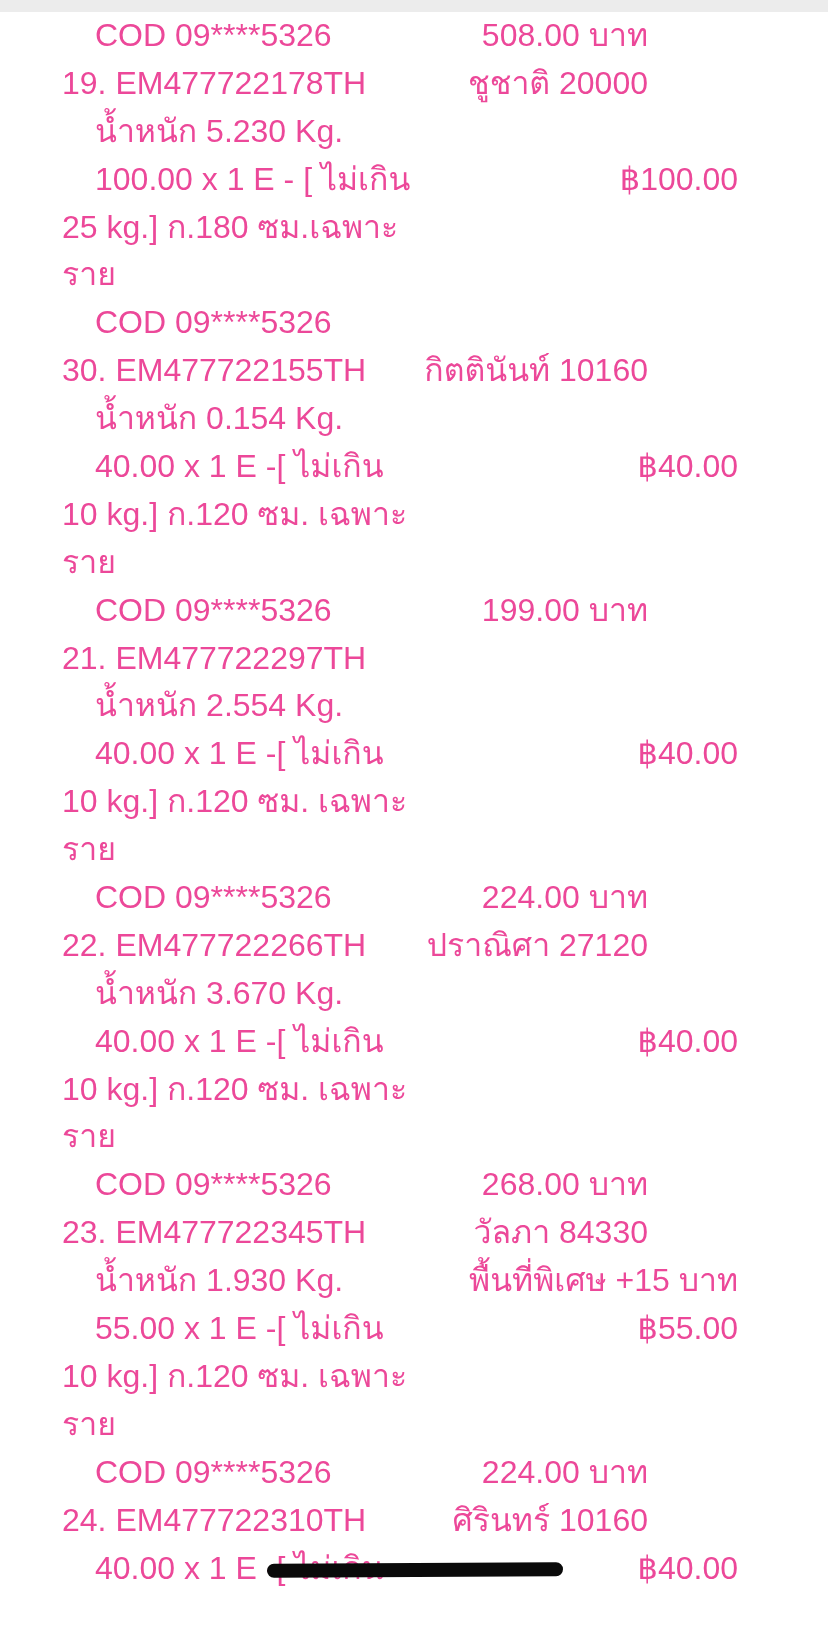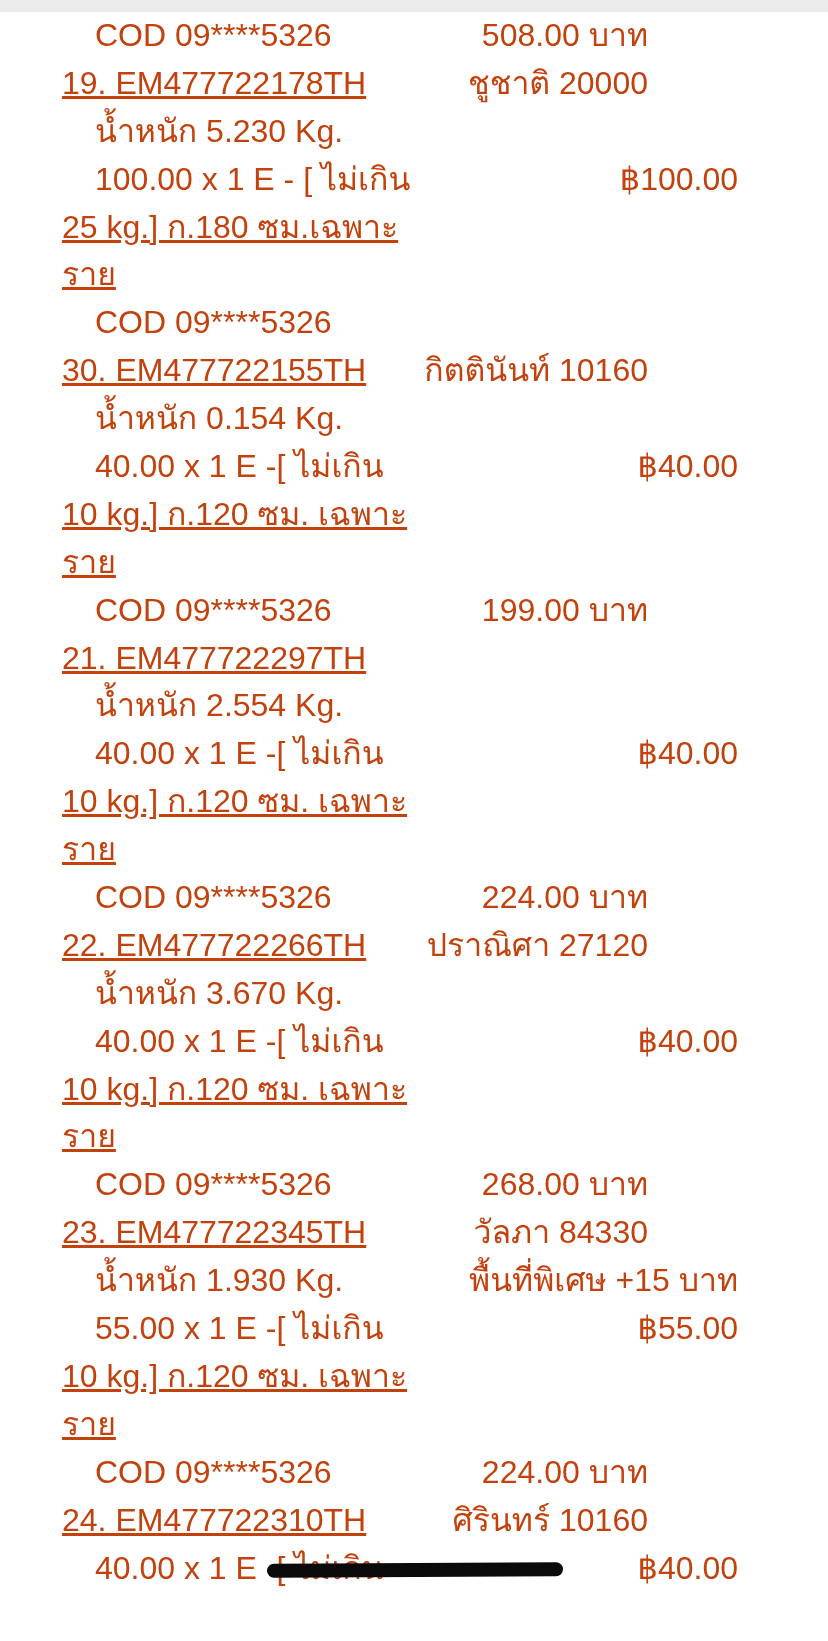--- a/index.html
+++ b/index.html
@@ -22,27 +22,27 @@
   .list {
     position: relative;
     width: 828px;
   }
   .row {
     position: relative;
     height: 47.9px;
     line-height: 47.9px;
     font-size: 32px;
     white-space: pre;
-    color: #c2410c;
+    color: #ec4899;
   }
   .cell {
     position: absolute;
     top: 0;
   }
-  .left.flush  { left: 62px; text-decoration: underline; }
+  .left.flush  { left: 62px; }
   .left.indent { left: 95px; }
   .right.mid   { right: 180px; }
   .right.far   { right: 90px; }
   .strike-mark {
     position: absolute;
     left: 267px;
     top: 18px;
     width: 296px;
     height: 14px;
     background: #0a0a0a;

